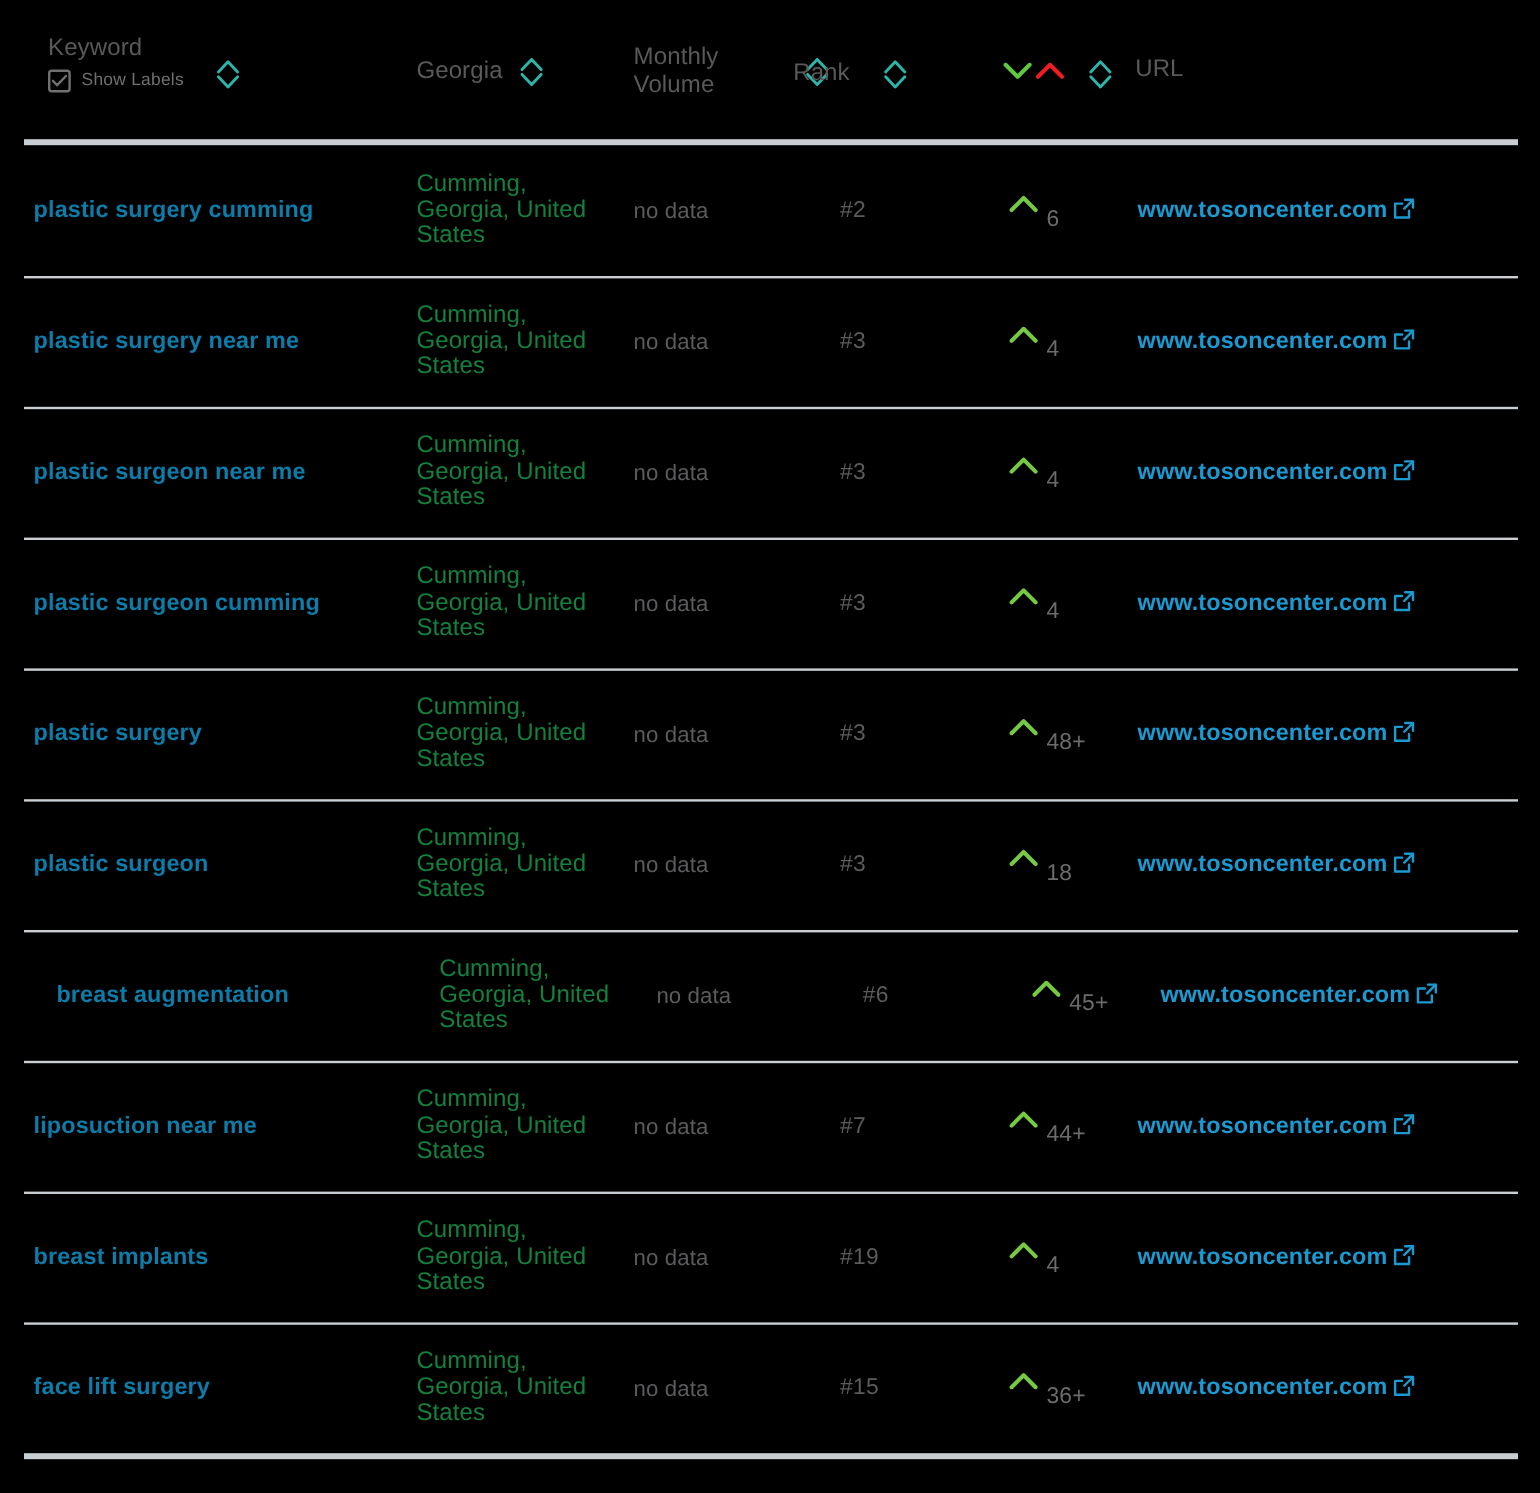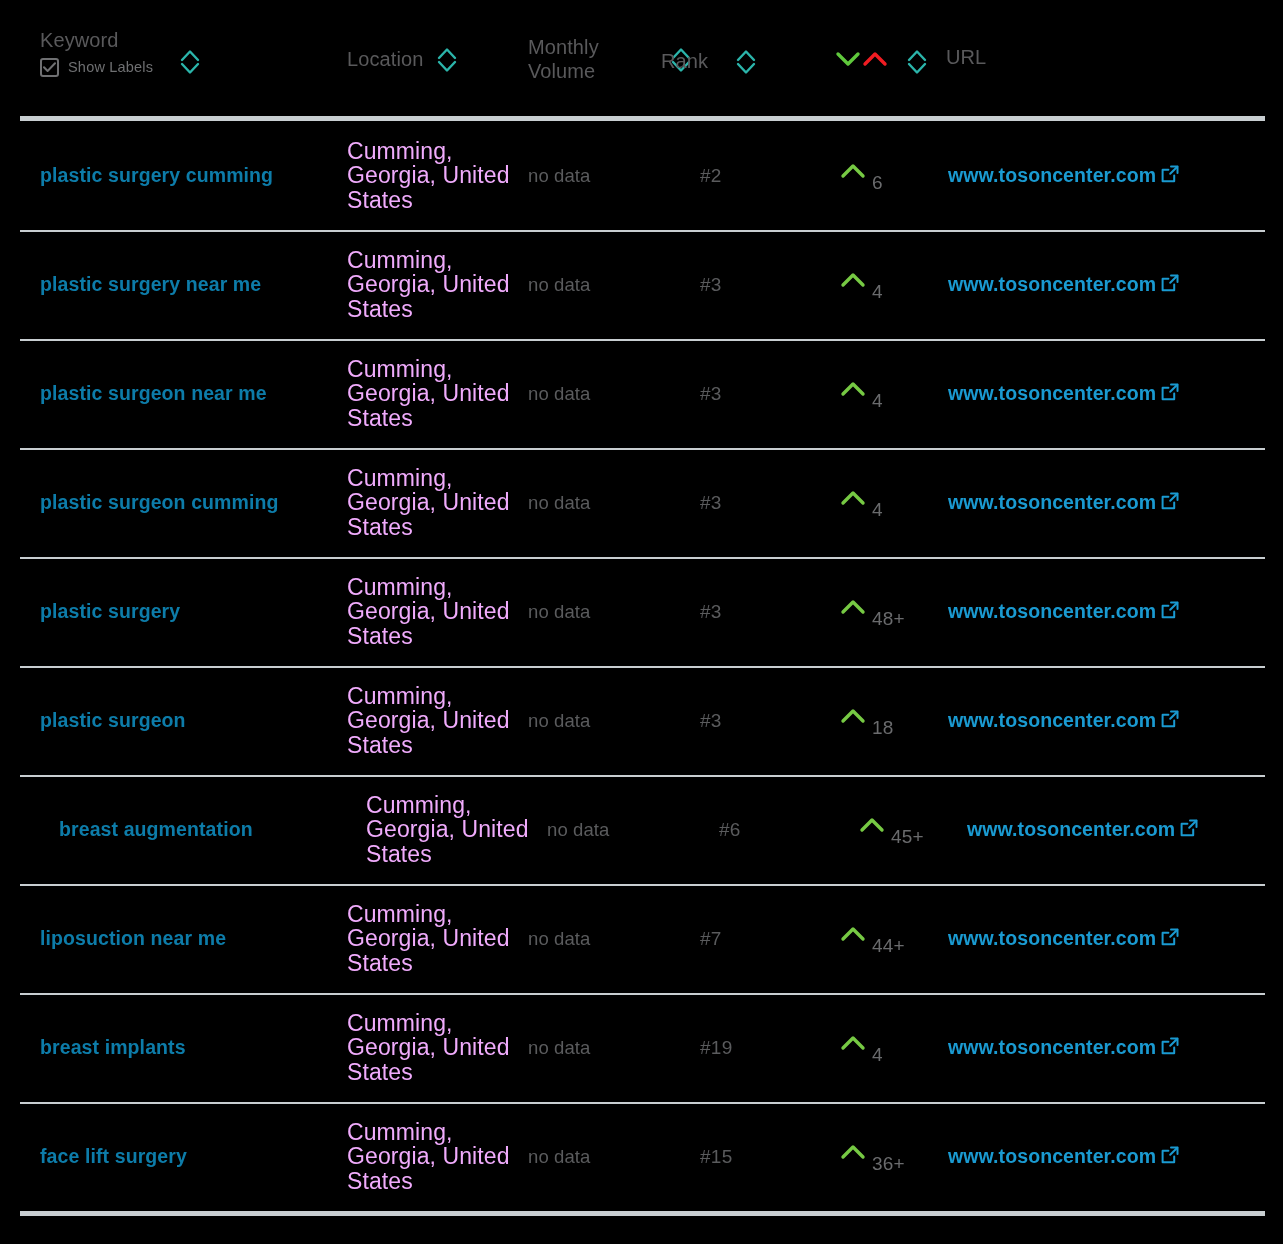--- a/index.html
+++ b/index.html
@@ -100,39 +100,39 @@
     height: 109px;
   }
   .cell {
     position: absolute;
     top: 0;
     height: 109px;
     display: flex;
     align-items: center;
   }
 
-  .c-keyword  { left: 40px;  width: 300px; align-items: center; }
+  .c-keyword  { left: 28px;  width: 300px; align-items: center; }
   .c-location { left: 347px; width: 172px; }
   .c-volume   { left: 528px; width: 120px; }
   .c-rank     { left: 700px; width: 90px; }
   .c-change   { left: 840px; width: 100px; }
   .c-url      { left: 948px; width: 300px; }
 
   .kw-link {
     color: #0d7ca9;
     font-size: 19.5px;
     font-weight: 700;
     letter-spacing: .1px;
     text-decoration: none;
     cursor: pointer;
     line-height: 1.2;
   }
   .loc-text {
-    color: #f0abfc;
-    font-size: 23px;
+    color: #15803d;
+    font-size: 20px;
     line-height: 1.07;
     letter-spacing: .1px;
   }
   .vol-text {
     color: #5a5b5d;
     font-size: 18.5px;
     letter-spacing: .1px;
   }
   .rank-text {
     color: #5a5b5d;
@@ -185,21 +185,21 @@
       </div>
       <span class="sorticon">
         <svg width="24" height="32" viewBox="0 0 24 32" aria-hidden="true">
           <path d="M4 14 L12 5.5 L20 14" fill="none" stroke="#2bb5ab" stroke-width="2.4" stroke-linecap="round" stroke-linejoin="round"></path>
           <path d="M4 18 L12 26.5 L20 18" fill="none" stroke="#2bb5ab" stroke-width="2.4" stroke-linecap="round" stroke-linejoin="round"></path>
         </svg>
       </span>
     </div>
 
     <div class="hcell h-location">
-      <span class="htext">Location</span>
+      <span class="htext">Georgia</span>
       <span class="sorticon">
         <svg width="24" height="32" viewBox="0 0 24 32" aria-hidden="true">
           <path d="M4 14 L12 5.5 L20 14" fill="none" stroke="#2bb5ab" stroke-width="2.4" stroke-linecap="round" stroke-linejoin="round"></path>
           <path d="M4 18 L12 26.5 L20 18" fill="none" stroke="#2bb5ab" stroke-width="2.4" stroke-linecap="round" stroke-linejoin="round"></path>
         </svg>
       </span>
     </div>
 
     <div class="hcell h-volume">
       <span class="htext">Monthly

